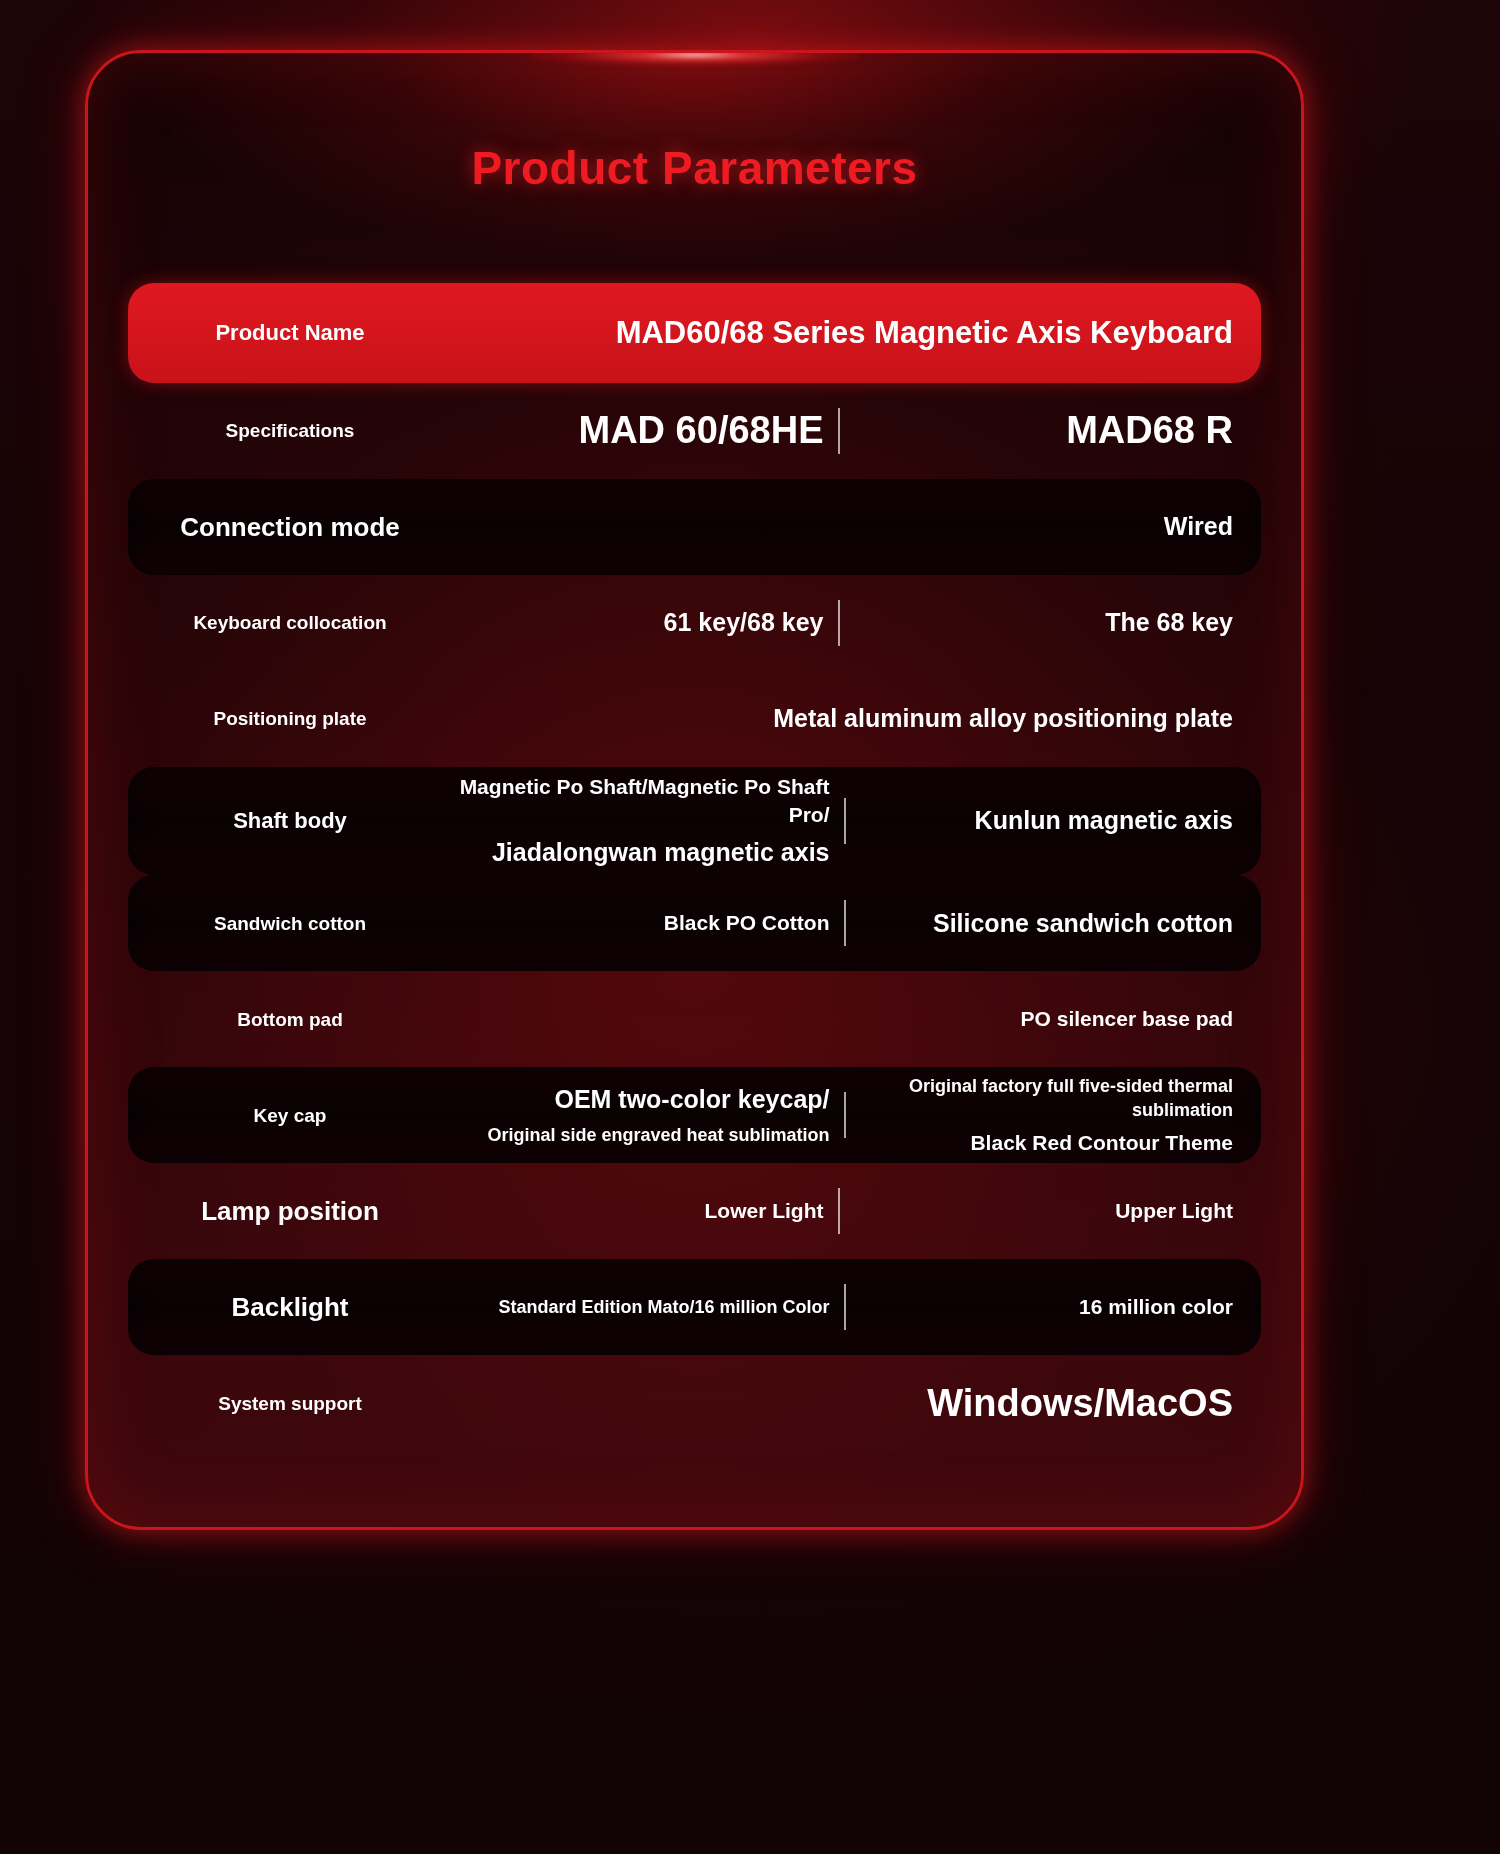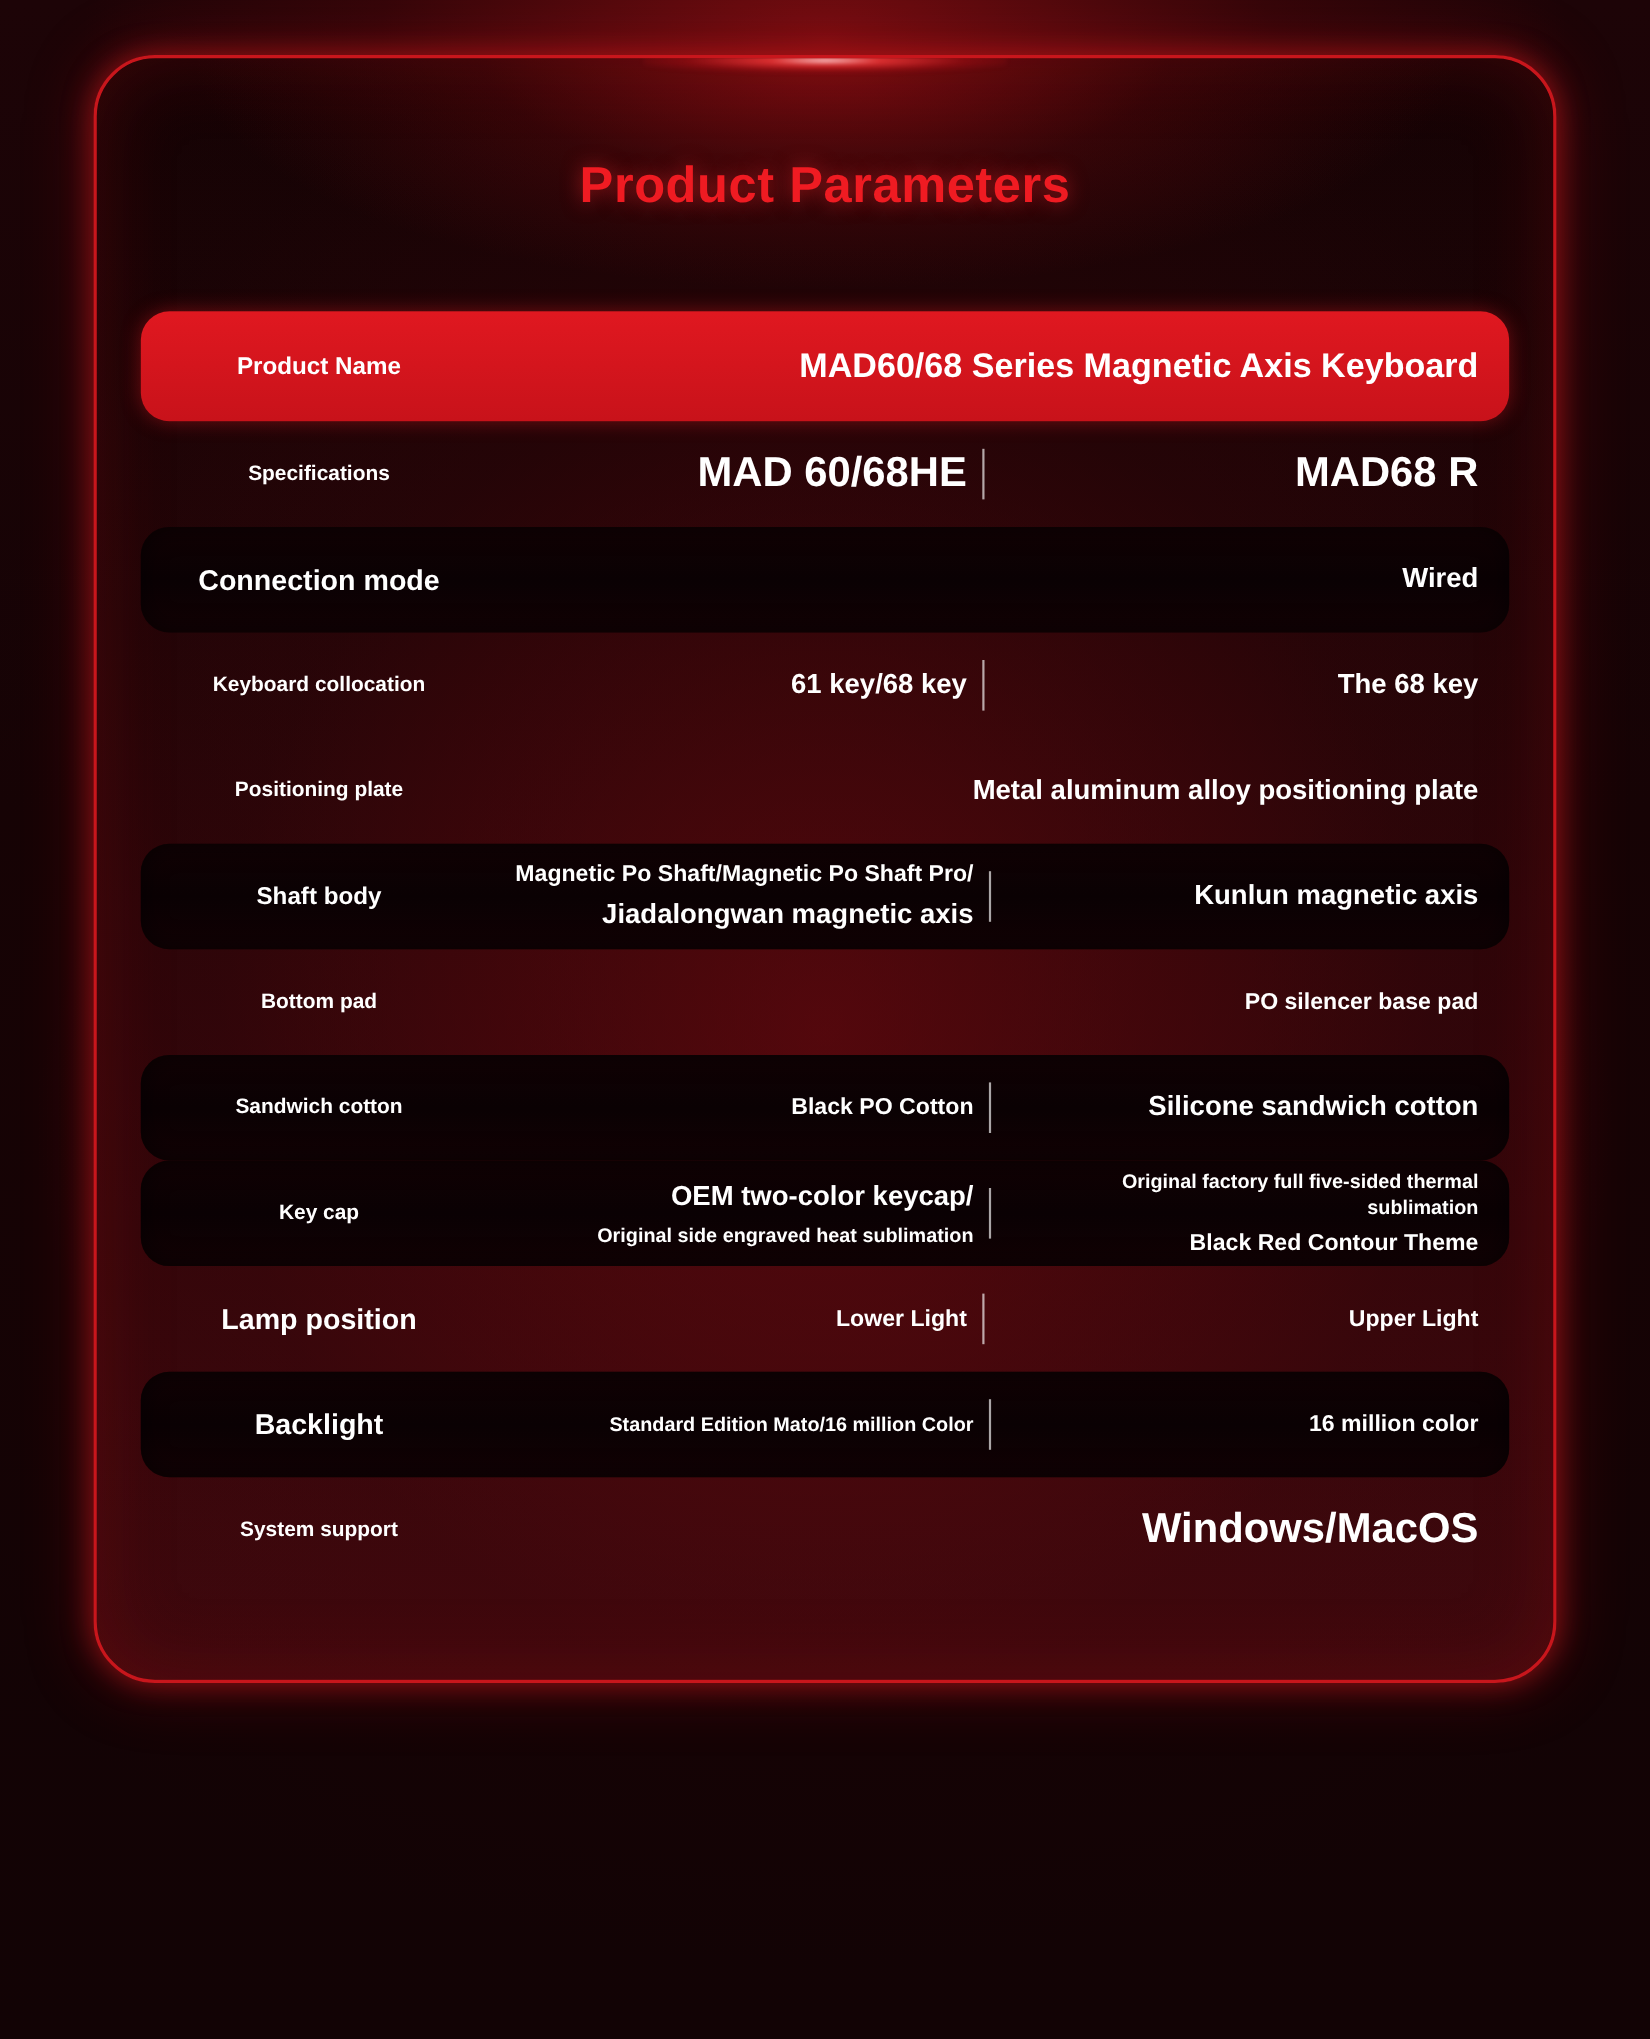--- a/index.html
+++ b/index.html
@@ -18,21 +18,21 @@
       radial-gradient(ellipse 900px 500px at 50% 2%, rgba(190,20,25,0.55) 0%, rgba(120,10,15,0.25) 45%, rgba(20,3,4,0) 75%),
       radial-gradient(ellipse 1200px 900px at 50% 55%, rgba(95,8,12,0.55) 0%, rgba(30,3,5,0.2) 60%, rgba(12,2,3,0) 85%),
       linear-gradient(180deg, #1d0407 0%, #150305 40%, #120305 100%);
   }
 
   
   .card {
     position: absolute;
     left: 85px;
     top: 50px;
-    width: 1330px;
+    width: 1219px;
     height: 1480px;
     border-radius: 56px;
     border: 3px solid #c8161c;
     background:
       radial-gradient(ellipse 820px 300px at 50% 0%, rgba(205,20,26,0.55) 0%, rgba(120,10,14,0.30) 38%, rgba(25,3,5,0.0) 70%),
       radial-gradient(ellipse 1000px 1100px at 50% 60%, rgba(110,9,14,0.55) 0%, rgba(45,4,7,0.35) 55%, rgba(16,2,3,0.2) 85%),
       linear-gradient(180deg, #170305 0%, #240508 35%, #3a070c 72%, #4a0a10 100%);
     box-shadow:
       0 0 26px rgba(220,25,30,0.55),
       0 0 60px rgba(190,20,25,0.35),
@@ -188,33 +188,33 @@
         <div class="values">
           <div class="val">
             <span class="sub s-sm">Magnetic Po Shaft/Magnetic Po Shaft Pro/</span>
             <span class="sub s-md">Jiadalongwan magnetic axis</span>
           </div>
           <div class="sep"></div>
           <div class="val s-md">Kunlun magnetic axis</div>
         </div>
       </div>
 
+      <div class="row dark">
+        <div class="label s-lbl-sm">Sandwich cotton</div>
+        <div class="values">
+          <div class="val s-sm">Black PO Cotton</div>
+          <div class="sep"></div>
+          <div class="val s-md">Silicone sandwich cotton</div>
+        </div>
+      </div>
+
       <div class="row plain">
         <div class="label s-lbl-sm">Bottom pad</div>
         <div class="values">
           <div class="val full s-sm">PO silencer base pad</div>
-        </div>
-      </div>
-
-      <div class="row dark">
-        <div class="label s-lbl-sm">Sandwich cotton</div>
-        <div class="values">
-          <div class="val s-sm">Black PO Cotton</div>
-          <div class="sep"></div>
-          <div class="val s-md">Silicone sandwich cotton</div>
         </div>
       </div>
 
       <div class="row dark">
         <div class="label s-lbl-sm">Key cap</div>
         <div class="values">
           <div class="val">
             <span class="sub s-md">OEM two-color keycap/</span>
             <span class="sub s-xs">Original side engraved heat sublimation</span>
           </div>

